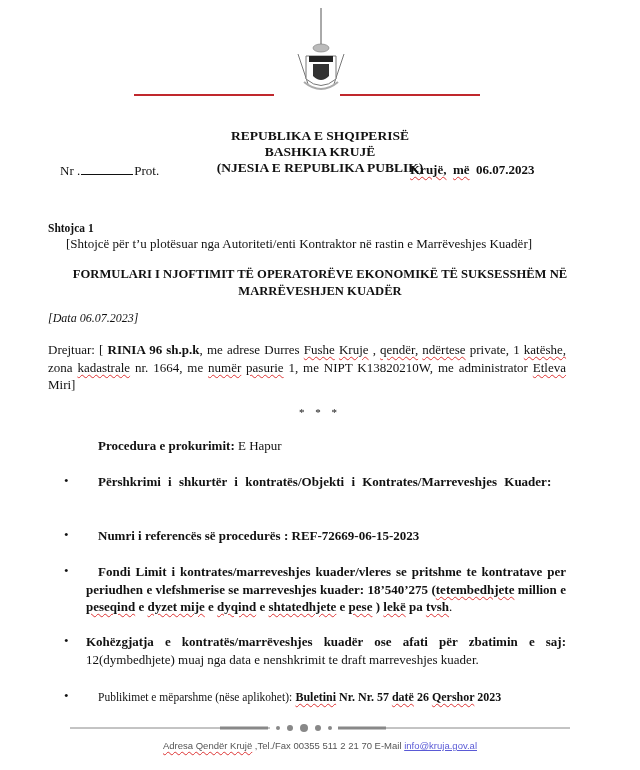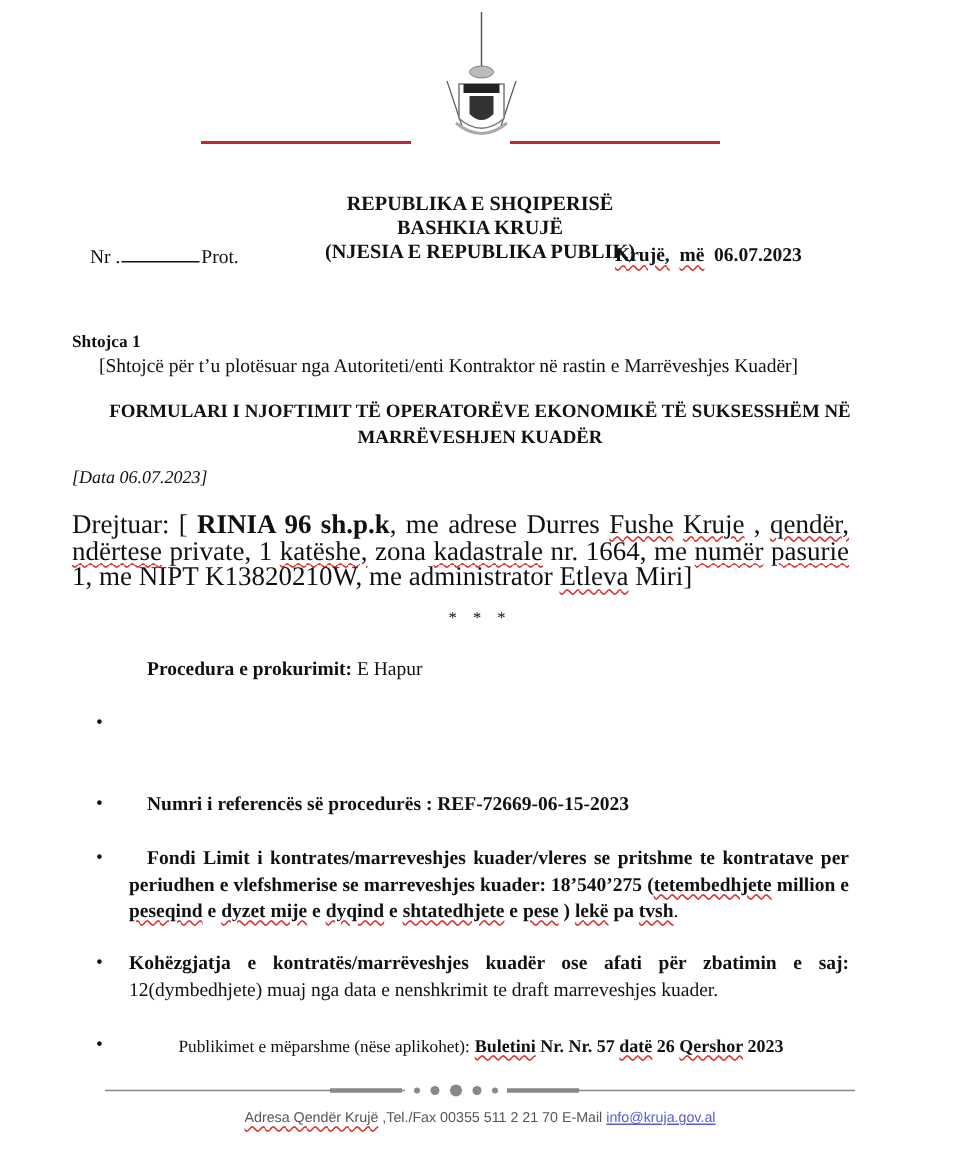--- a/index.html
+++ b/index.html
@@ -14,32 +14,32 @@
   .hdr1 { top: 100px; } .hdr2 { top: 116px; } .hdr3 { top: 132px; }
   .nr { left: 60px; top: 162px; font-size: 13px; }
   .nr .blank { display: inline-block; width: 52px; border-bottom: 1px solid #111; margin: 0 1px; height: 12px; vertical-align: baseline; }
   .date-r { left: 410px; top: 162px; font-size: 13px; font-weight: bold; }
   .sp { text-decoration: underline wavy #d33; text-decoration-thickness: 1px; text-underline-offset: 2px; }
   .shtojca { left: 48px; top: 222px; font-size: 11.5px; font-weight: bold; }
   .shtojca-sub { left: 66px; top: 236px; font-size: 13px; }
   .title { left: 40px; width: 560px; text-align: center; font-weight: bold; font-size: 12.6px; line-height: 17px; }
   .title1 { top: 266px; } .title2 { top: 283px; }
   .data { left: 48px; top: 311px; font-size: 12px; font-style: italic; }
-  .drejtuar { left: 48px; top: 341px; width: 518px; font-size: 18px; line-height: 17.5px; text-align: justify; }
+  .drejtuar { left: 48px; top: 341px; width: 518px; font-size: 13px; line-height: 17.5px; text-align: justify; }
   .stars { left: 0; width: 640px; top: 406px; text-align: center; font-size: 11px; letter-spacing: 4px; }
   .proc { left: 98px; top: 438px; font-size: 13px; }
   .bullet { position: absolute; left: 64px; font-size: 13px; }
   .item { position: absolute; left: 86px; width: 480px; font-size: 13px; line-height: 17.5px; text-align: justify; }
   .item .first { text-indent: 12px; display: block; }
   .i1 { top: 473px; } .b1 { top: 473px; }
   .i2 { top: 527px; } .b2 { top: 527px; }
   .i3 { top: 563px; } .b3 { top: 563px; }
   .i4 { top: 633px; } .b4 { top: 633px; }
   .i5 { top: 688px; } .b5 { top: 688px; }
-  .small { font-size: 11.5px; margin-left: 21px; }
+  .small { font-size: 11.5px; }
   .big { font-size: 12px; font-weight: bold; margin-top: 46px; }
   .footer-line { left: 70px; top: 719px; width: 500px; height: 10px; }
   .footer { left: 0; width: 640px; top: 740px; text-align: center; font-family: "Liberation Sans", "DejaVu Sans", sans-serif; font-size: 9.5px; color: #555; }
   .footer a { color: #5a5ad6; text-decoration: underline; }
 </style>
 </head>
 <body>
 
 <div class="abs emblem">
   <svg width="86" height="88" viewBox="0 0 86 88">
@@ -78,20 +78,21 @@
 <div class="abs data">[Data 06.07.2023]</div>
 
 <div class="abs drejtuar"><span>Drejtuar: [</span> <b>RINIA 96  sh.p.k</b><span>, me adrese Durres </span><span class="sp">Fushe</span> <span class="sp">Kruje</span><span> , </span><span class="sp">qendër,</span> <span class="sp">ndërtese</span><span> private, 1 </span><span class="sp">katëshe,</span><span> zona </span><span class="sp">kadastrale</span><span> nr. 1664, me </span><span class="sp">numër</span> <span class="sp">pasurie</span><span> 1, me NIPT K13820210W, me administrator </span><span class="sp">Etleva</span><span> Miri]</span></div>
 
 <div class="abs stars">* * *</div>
 
 <div class="abs proc"><b>Procedura e prokurimit:</b><span> E Hapur</span></div>
 
 <span class="bullet b1">•</span>
 <div class="item i1">
+  <b class="first" style="word-spacing:4px;">Përshkrimi i shkurtër i kontratës/Objekti i Kontrates/Marreveshjes Kuader:</b>
 </div>
 
 <span class="bullet b2">•</span>
 <div class="item i2">
   <b style="padding-left:12px;margin-top:22px;"><span>Numri i referencës së procedurës</span><span> : REF-72669-06-15-2023</span></b>
 </div>
 
 <span class="bullet b3">•</span>
 <div class="item i3" style="font-weight:bold;text-indent:12px;">
   <span>Fondi Limit i kontrates/marreveshjes kuader/vleres se pritshme te kontratave per periudhen e vlefshmerise se marreveshjes kuader: 18’540’275 (</span><span class="sp">tetembedhjete</span><span> million e </span><span class="sp">peseqind</span><span> e </span><span class="sp">dyzet mije</span><span> e </span><span class="sp">dyqind</span><span> e </span><span class="sp">shtatedhjete</span><span> e </span><span class="sp">pese</span><span> ) </span><span class="sp">lekë</span><span> pa </span><span class="sp">tvsh</span><span style="font-weight:normal">.</span>

